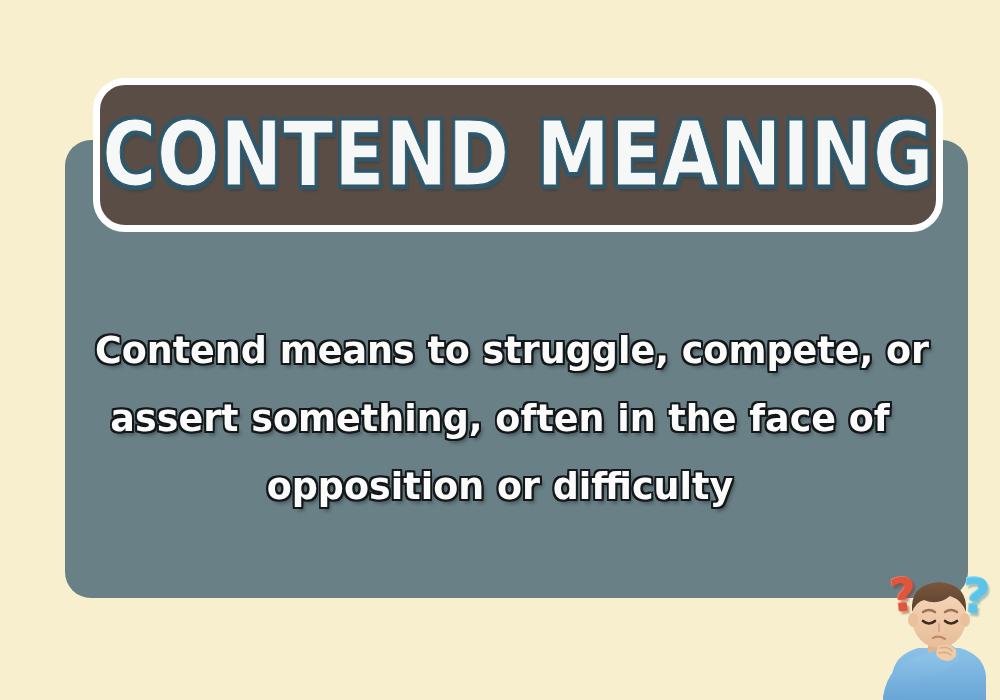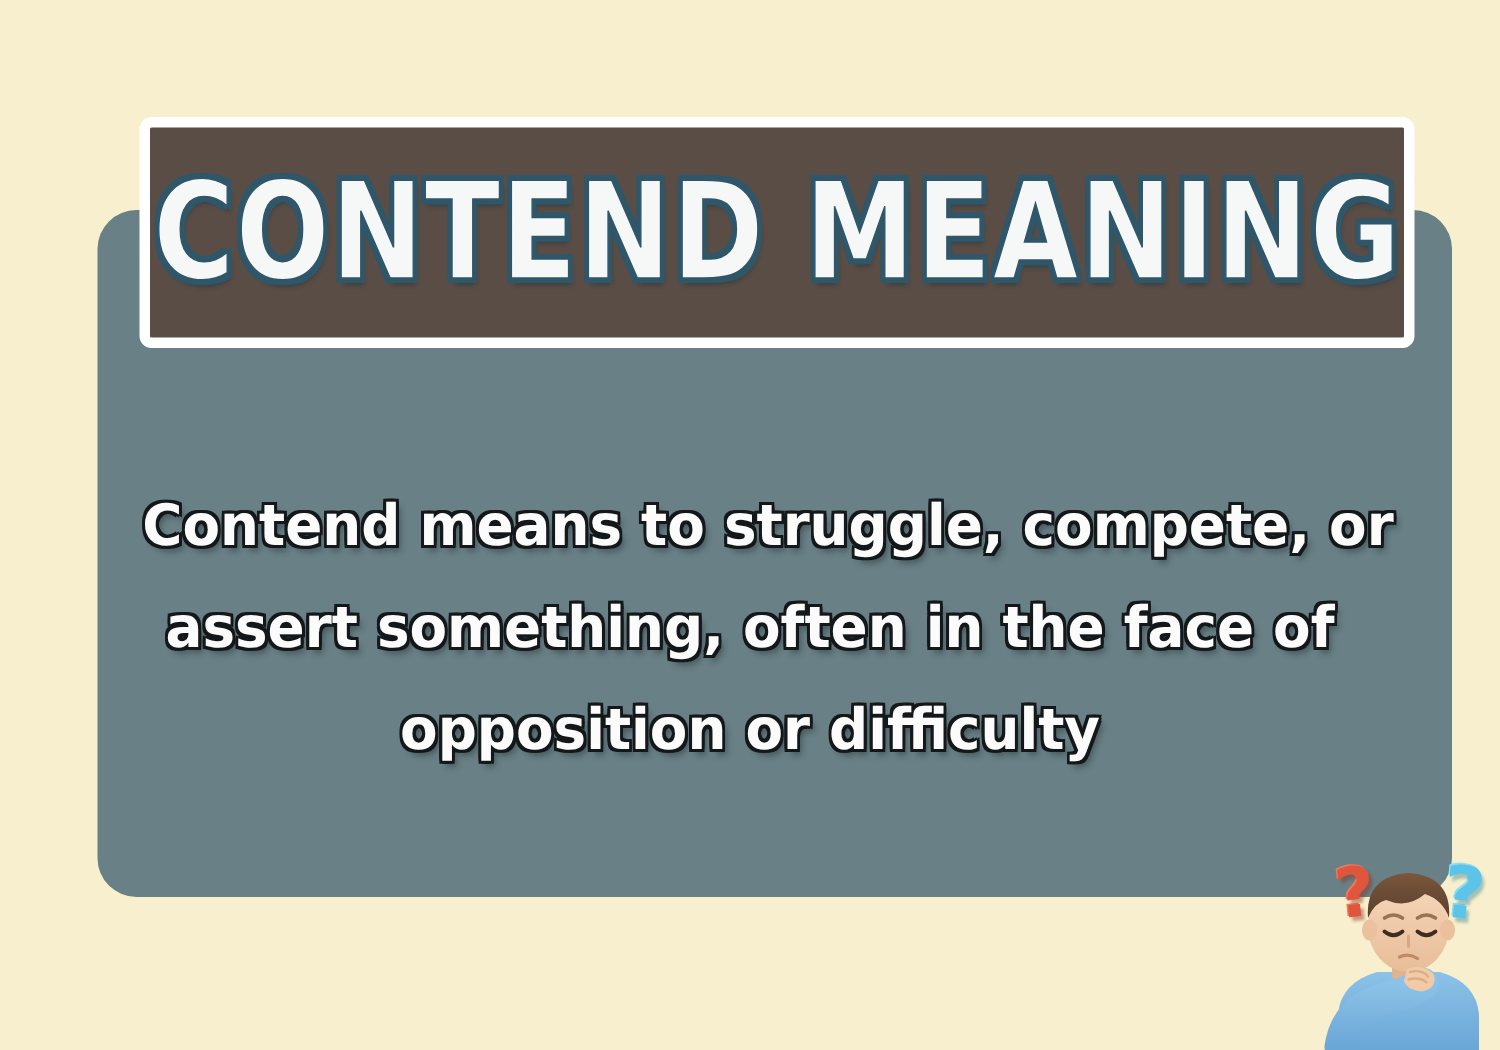--- a/index.html
+++ b/index.html
@@ -35,21 +35,21 @@
 
   
   #banner {
     position: absolute;
     left: 93px;
     top: 78px;
     width: 850px;
     height: 154px;
     background: #594d45;
     border: 7px solid #ffffff;
-    border-radius: 8px;
+    border-radius: 32px;
     box-sizing: border-box;
     display: flex;
     align-items: center;
     justify-content: center;
     overflow: hidden;
   }
 
   #banner-title {
     font-family: "DejaVu Sans", sans-serif;
     font-weight: 700;

